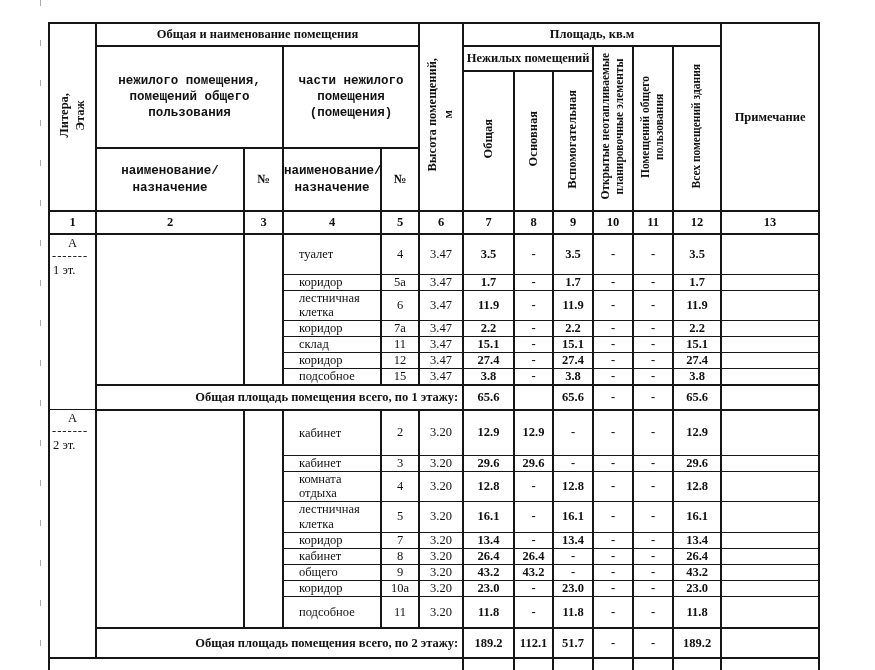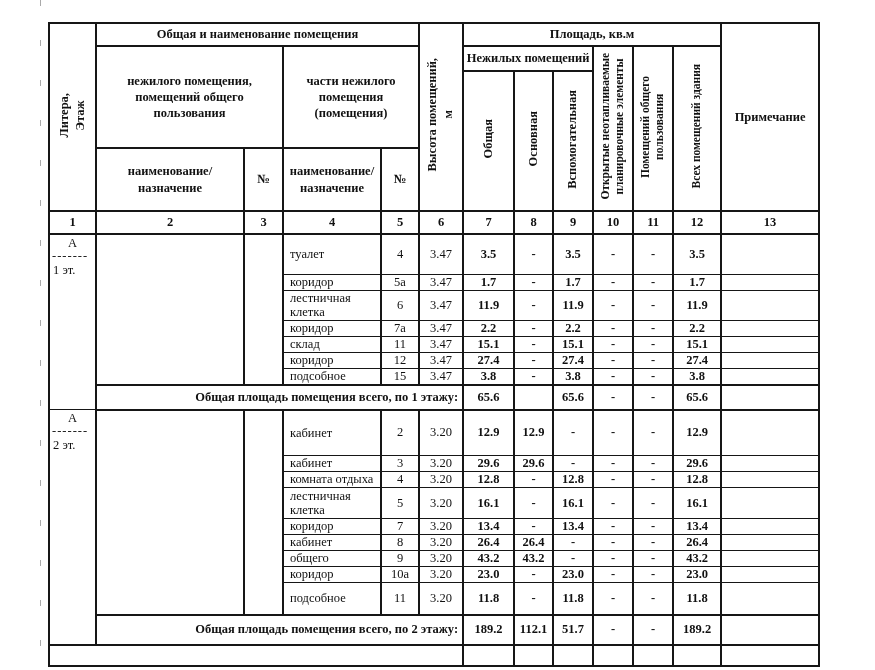--- a/index.html
+++ b/index.html
@@ -4,27 +4,27 @@
 <style>
   html,body{margin:0;padding:0;background:#fff;}
   body{width:875px;height:670px;font-family:"Liberation Serif","DejaVu Serif",serif;color:#111;}
   .page{position:relative;width:875px;height:670px;background:#ffffff;overflow:hidden;}
   .fold-line{position:absolute;left:40px;top:0;width:1px;height:670px;
     background:repeating-linear-gradient(to bottom,#8d8d8d 0 6px,transparent 6px 40px);opacity:.75;}
   table.main{position:absolute;left:48px;top:22px;width:770px;table-layout:fixed;border-collapse:collapse;}
   th,td{border:2px solid #161616;padding:0;text-align:center;vertical-align:middle;
     font-size:12.5px;overflow:hidden;line-height:1.2;}
   th{font-weight:bold;}
-  .wrap{white-space:pre-line;line-height:1.3;}
+  .wrap{white-space:pre-line;line-height:1.3;font-family:Liberation Mono, monospace;}
   .vert{writing-mode:vertical-rl;transform:rotate(180deg);white-space:pre-line;
     display:inline-block;font-weight:bold;line-height:1.25;}
   .vert.sm{font-size:11.5px;line-height:1.2;}
   tr.numrow th{font-size:12.5px;}
   tr.room td{border-top-width:1px;border-bottom-width:1px;}
-  td.name{text-align:left;padding-left:6px;font-weight:normal;line-height:1.15;margin-left:12px;}
+  td.name{text-align:left;padding-left:15px;font-weight:normal;line-height:1.15;margin-left:12px;}
   td.c{font-weight:normal;}
   td.v{font-weight:bold;}
   td.totlabel{text-align:right;padding-right:4px;font-weight:bold;}
   td.floor-cell{vertical-align:top;font-weight:normal;padding-top:1px;}
   .fl-litera{text-align:center;}
   .fl-dash{text-align:left;padding-left:2px;line-height:.8;letter-spacing:1px;}
   .fl-floor{text-align:left;padding-left:3px;padding-top:2px;}
 </style>
 </head>
 <body>

